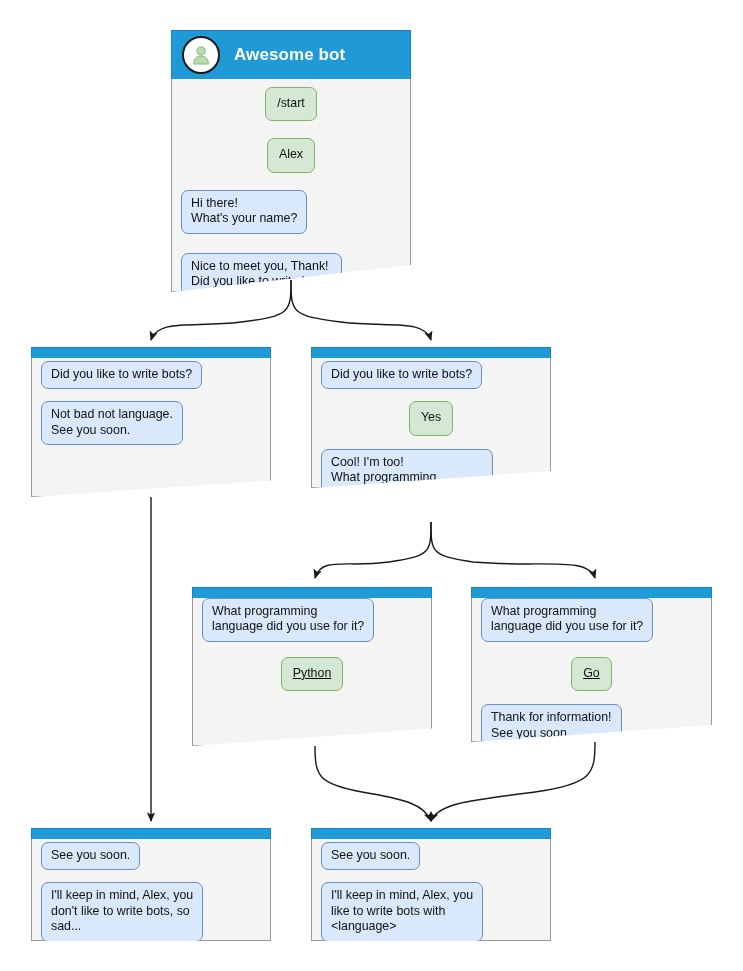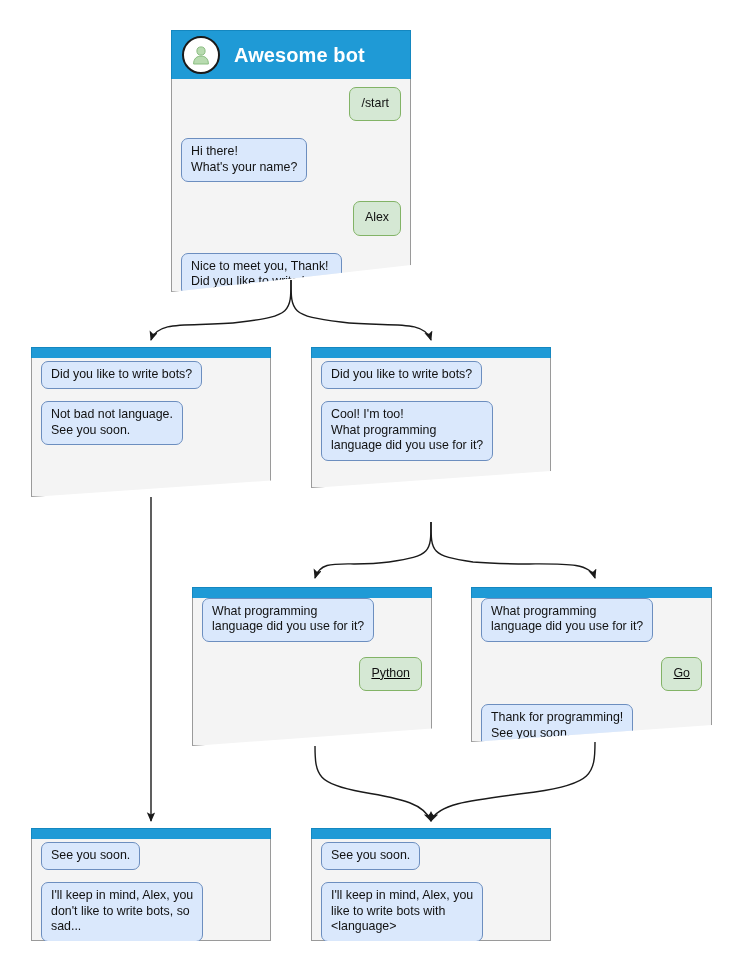--- a/index.html
+++ b/index.html
@@ -64,38 +64,38 @@
     background:#ffffff;
     border:2.5px solid #1a1a1a;
     box-sizing:border-box;
     display:flex;
     align-items:center;
     justify-content:center;
     flex:0 0 auto;
   }
   .bot-title{
     color:#ffffff;
-    font-size:20px;
+    font-size:17px;
     font-weight:bold;
     margin-left:14px;
     letter-spacing:.1px;
     white-space:nowrap;
   }
 
   
   .msgs{
     position:absolute;
     left:0;
     width:100%;
     box-sizing:border-box;
     padding:0 10px;
   }
   .row{display:flex;}
   .row.left{justify-content:flex-start;}
-  .row.right{justify-content:flex-end;}
+  .row.right{justify-content:center;}
   .bubble{
     border-radius:7px;
     padding:5px 9px 6px 9px;
     font-size:12.4px;
     line-height:15.4px;
     color:#111111;
     box-sizing:border-box;
     white-space:pre-line;
     max-width:80%;
   }
@@ -142,27 +142,27 @@
             <circle cx="12" cy="8" r="4.1" fill="#b8dbb0" stroke="#8bbd82" stroke-width="1"></circle>
             <path d="M4.6,21 C4.6,15.4 8,13.1 12,13.1 C16,13.1 19.4,15.4 19.4,21 Z" fill="#b8dbb0" stroke="#8bbd82" stroke-width="1"></path>
           </svg>
         </div>
         <div class="bot-title">Awesome bot</div>
       </div>
       <div class="msgs" style="top:57px;">
         <div class="row right" style="margin-bottom:17px;">
           <div class="bubble user">/start</div>
         </div>
+        <div class="row right" style="margin-bottom:17px;">
+          <div class="bubble user">Alex</div>
+        </div>
         <div class="row left" style="margin-bottom:19px;">
           <div class="bubble bot">Hi there!
 What's your name?</div>
         </div>
-        <div class="row right" style="margin-bottom:17px;">
-          <div class="bubble user">Alex</div>
-        </div>
         <div class="row left">
           <div class="bubble bot">Nice to meet you, Thank!
 Did you like to write bots?</div>
         </div>
       </div>
     </div>
   </div>
 
   <div class="node" style="left:31px; top:347px; width:240px; height:150px;">
     <div class="clipbox" style="clip-path:polygon(0 0, 100% 0, 100% 89%, 0 100%);">
@@ -180,20 +180,23 @@
     </div>
   </div>
 
   <div class="node" style="left:311px; top:347px; width:240px; height:141px;">
     <div class="clipbox" style="clip-path:polygon(0 0, 100% 0, 100% 88%, 0 100%);">
       <div class="node-body"></div>
       <div class="node-header" style="height:11px;"></div>
       <div class="msgs" style="top:14px;">
         <div class="row left" style="margin-bottom:12px;">
           <div class="bubble bot">Did you like to write bots?</div>
+        </div>
+        <div class="row right" style="margin-bottom:13px;">
+          <div class="bubble user">Yes</div>
         </div>
         <div class="row left">
           <div class="bubble bot">Cool! I'm too!
 What programming
 language did you use for it?</div>
         </div>
       </div>
     </div>
   </div>
 
@@ -219,21 +222,21 @@
       <div class="node-header" style="height:11px;"></div>
       <div class="msgs" style="top:11px;">
         <div class="row left" style="margin-bottom:15px;">
           <div class="bubble bot">What programming
 language did you use for it?</div>
         </div>
         <div class="row right" style="margin-bottom:13px;text-decoration:underline;">
           <div class="bubble user">Go</div>
         </div>
         <div class="row left">
-          <div class="bubble bot">Thank for programming!
+          <div class="bubble bot">Thank for information!
 See you soon.</div>
         </div>
       </div>
     </div>
   </div>
 
   <div class="node" style="left:31px; top:828px; width:240px; height:113px;">
     <div class="clipbox">
       <div class="node-body"></div>
       <div class="node-header" style="height:11px;"></div>

